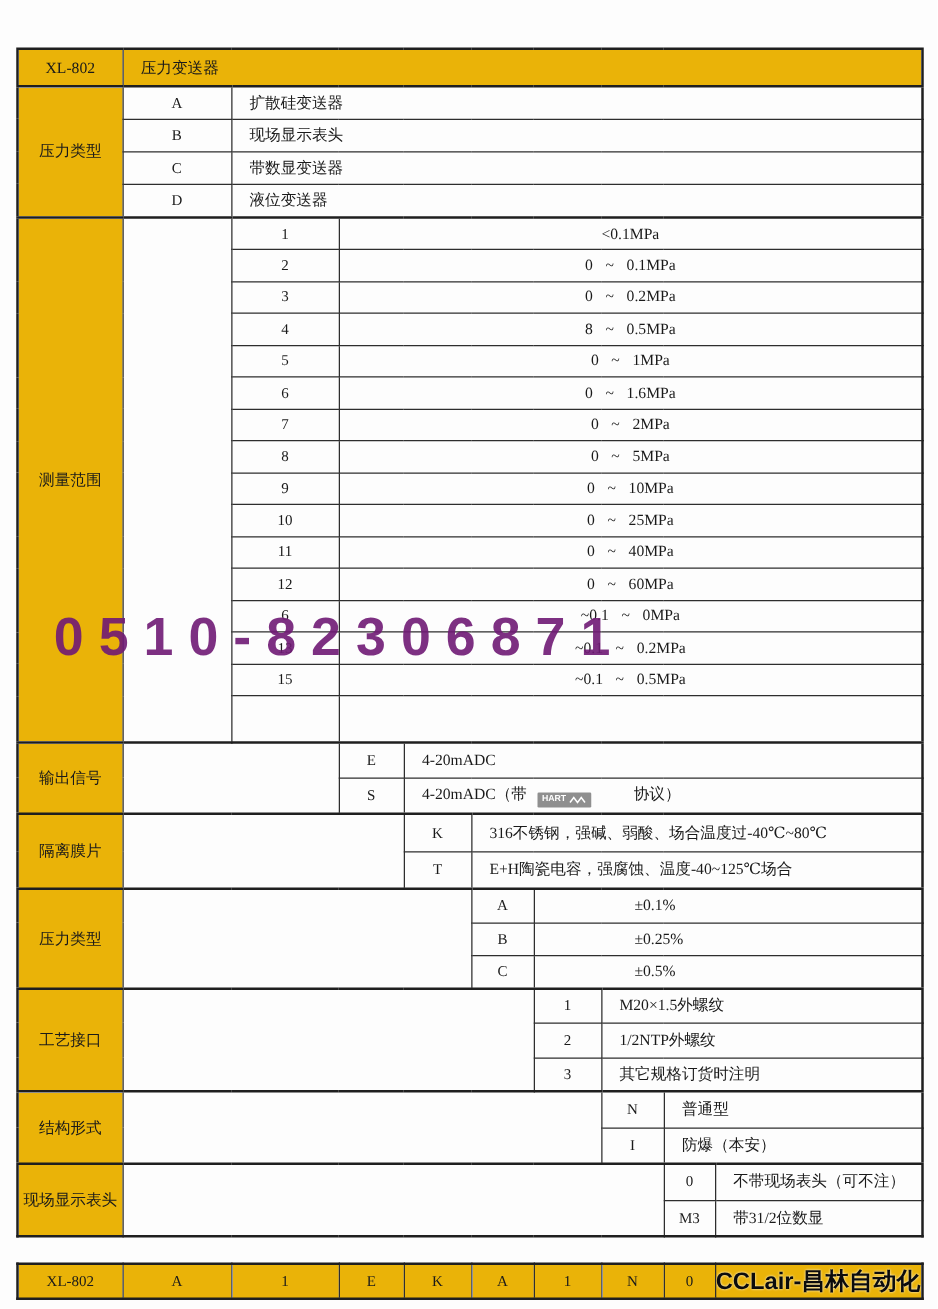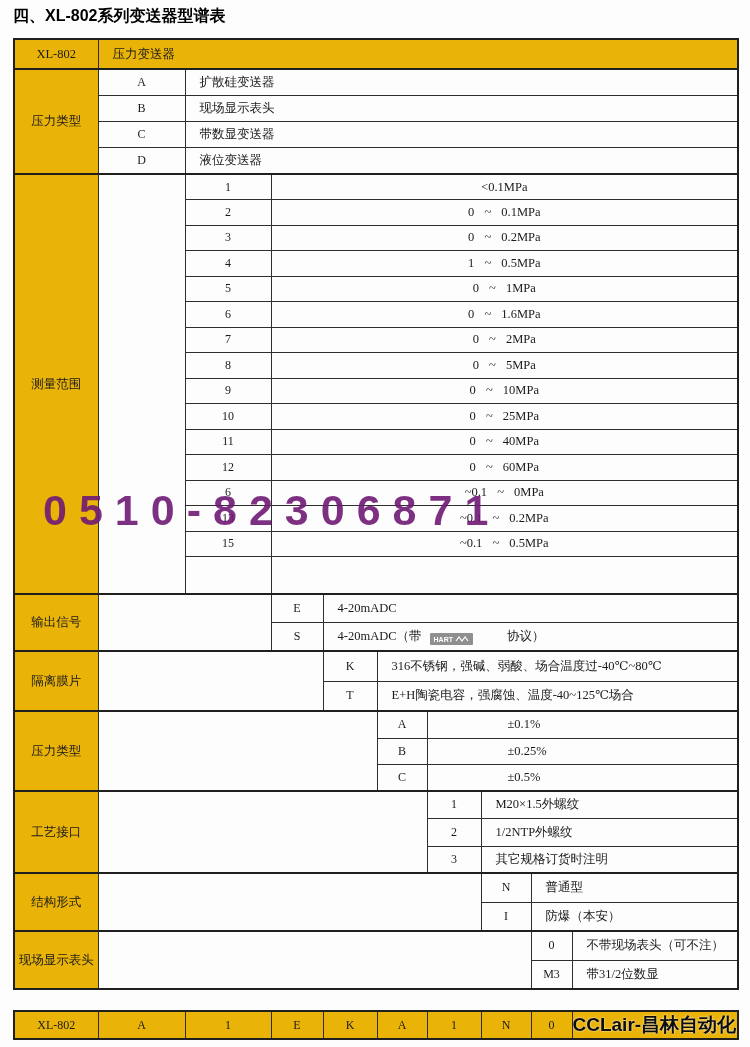--- a/index.html
+++ b/index.html
@@ -49,21 +49,20 @@
     text-align:right; padding-right:2px; letter-spacing:0;
     text-shadow:0 0 2px #fff;
   }
   .sum-cell { font-size:12px; text-align:center; }
 </style>
 </head>
 <body>
 
 <div class="page">
 
-  <div class="title">四、XL-802系列变送器型谱表</div>
 
   <div class="watermark">0510-82306871</div>
 
   <table class="main spec">
     <colgroup>
       <col style="width:84px">
         <col style="width:87px">
         <col style="width:86px">
       <col style="width:52px">
         <col style="width:54px">
@@ -107,21 +106,21 @@
       <tr style="height:25.5px">
           <td class="code">2</td>
           <td class="rng" colspan="7">0 ~ 0.1MPa</td>
         </tr>
       <tr style="height:25.5px">
           <td class="code">3</td>
           <td class="rng" colspan="7">0 ~ 0.2MPa</td>
         </tr>
       <tr style="height:25.5px">
           <td class="code">4</td>
-          <td class="rng" colspan="7">1 ~ 0.5MPa</td>
+          <td class="rng" colspan="7">8 ~ 0.5MPa</td>
         </tr>
       <tr style="height:25.5px">
           <td class="code">5</td>
           <td class="rng" colspan="7">0 ~ 1MPa</td>
         </tr>
       <tr style="height:25.5px">
           <td class="code">6</td>
           <td class="rng" colspan="7">0 ~ 1.6MPa</td>
         </tr>
       <tr style="height:25.5px">

